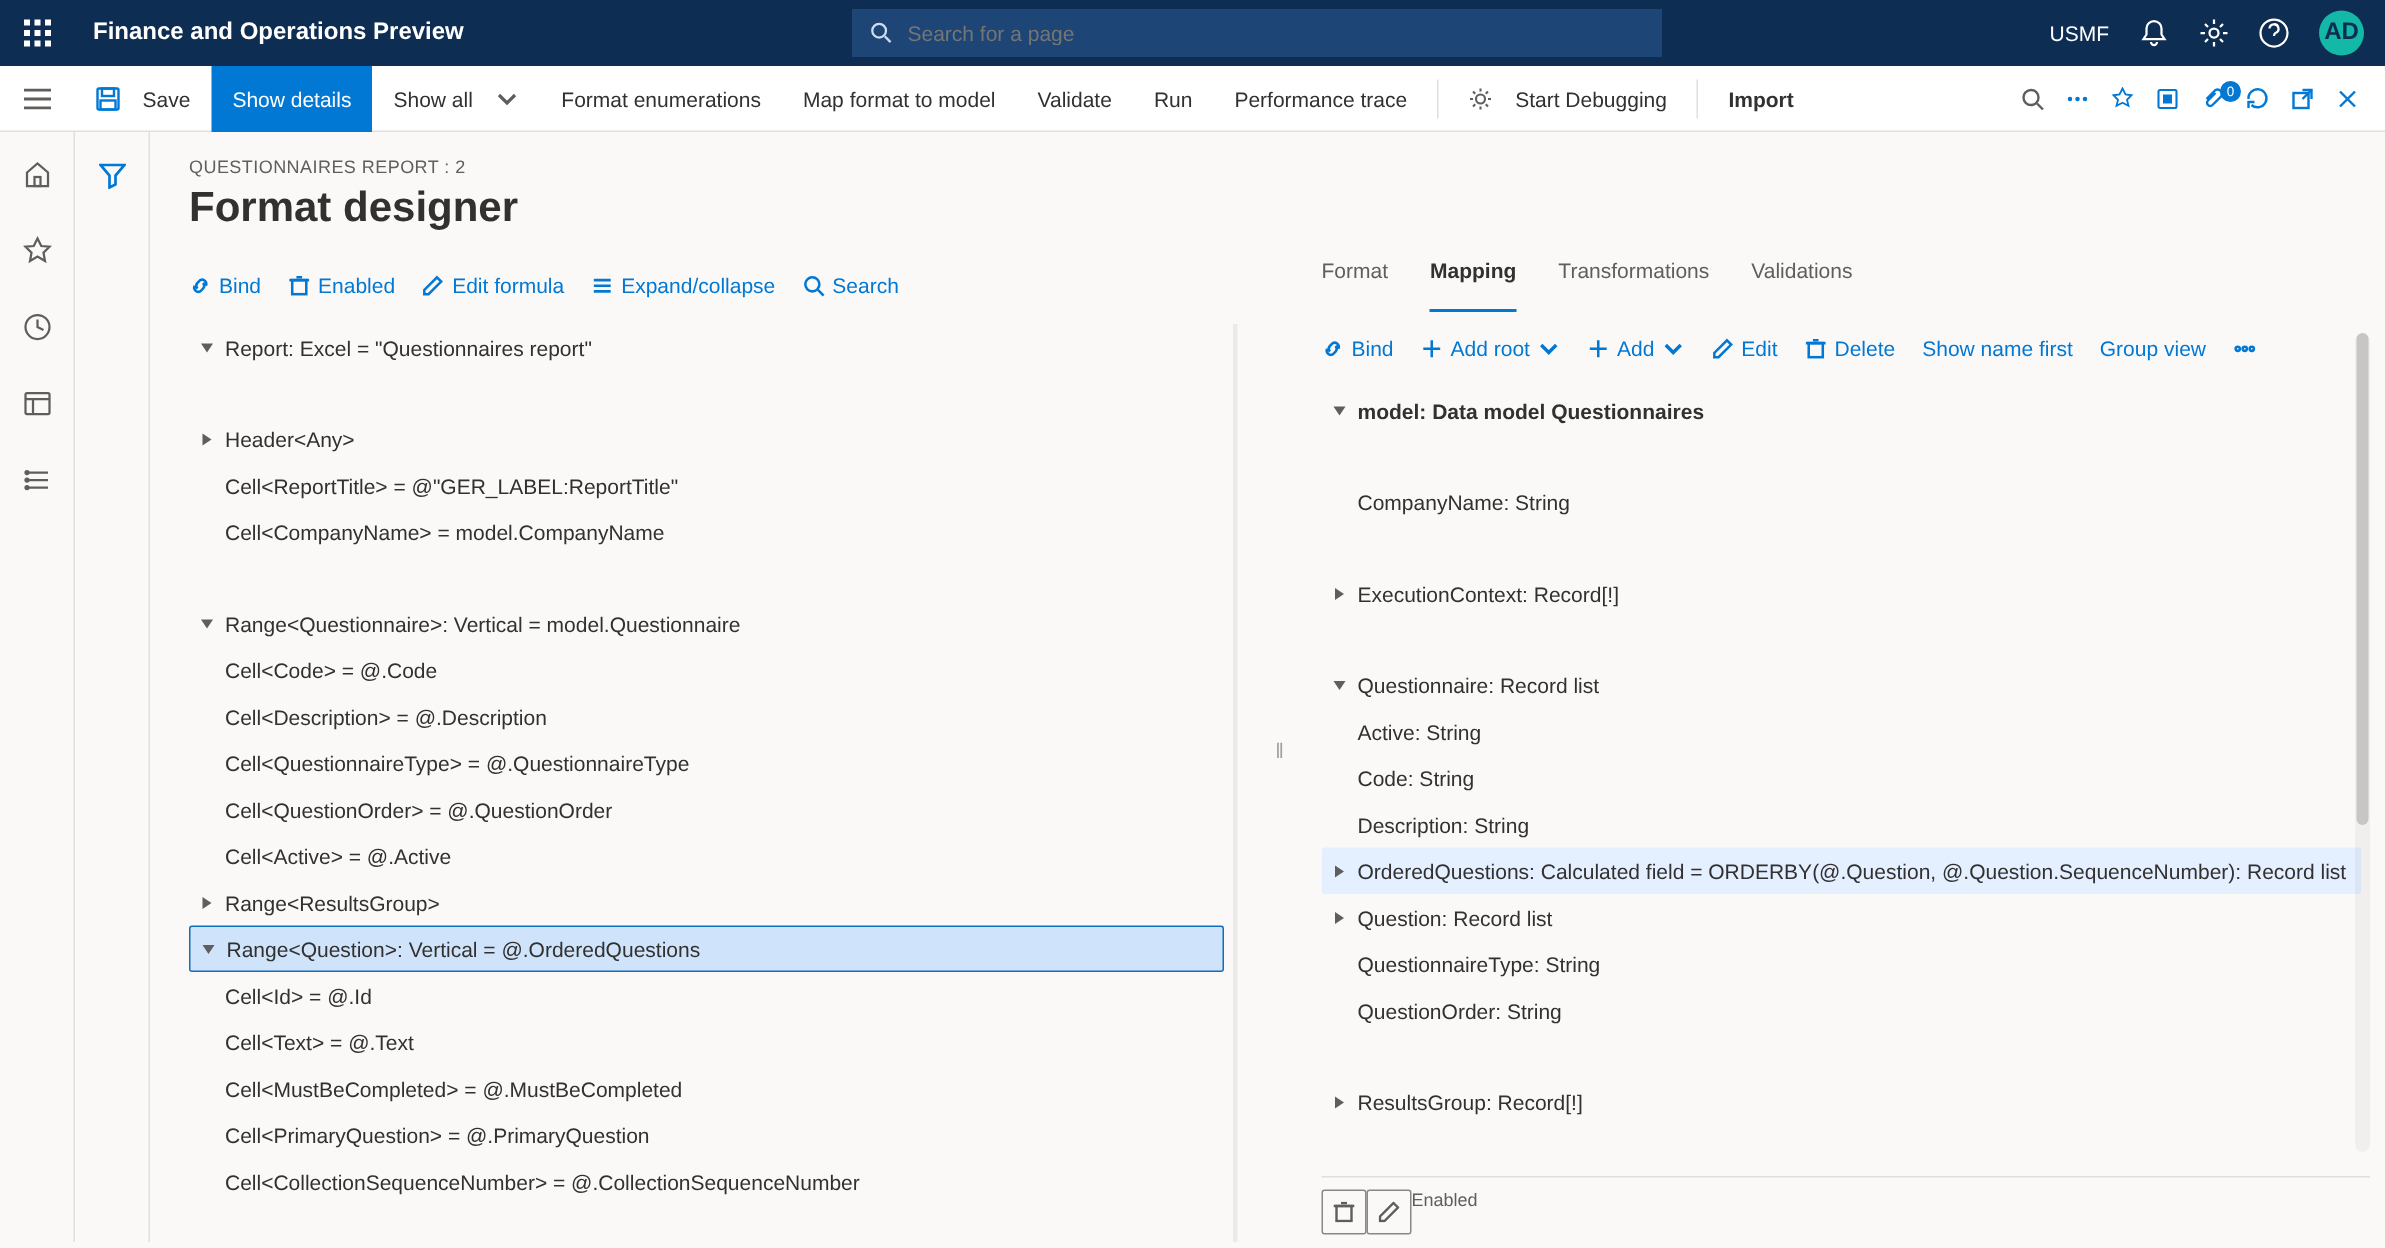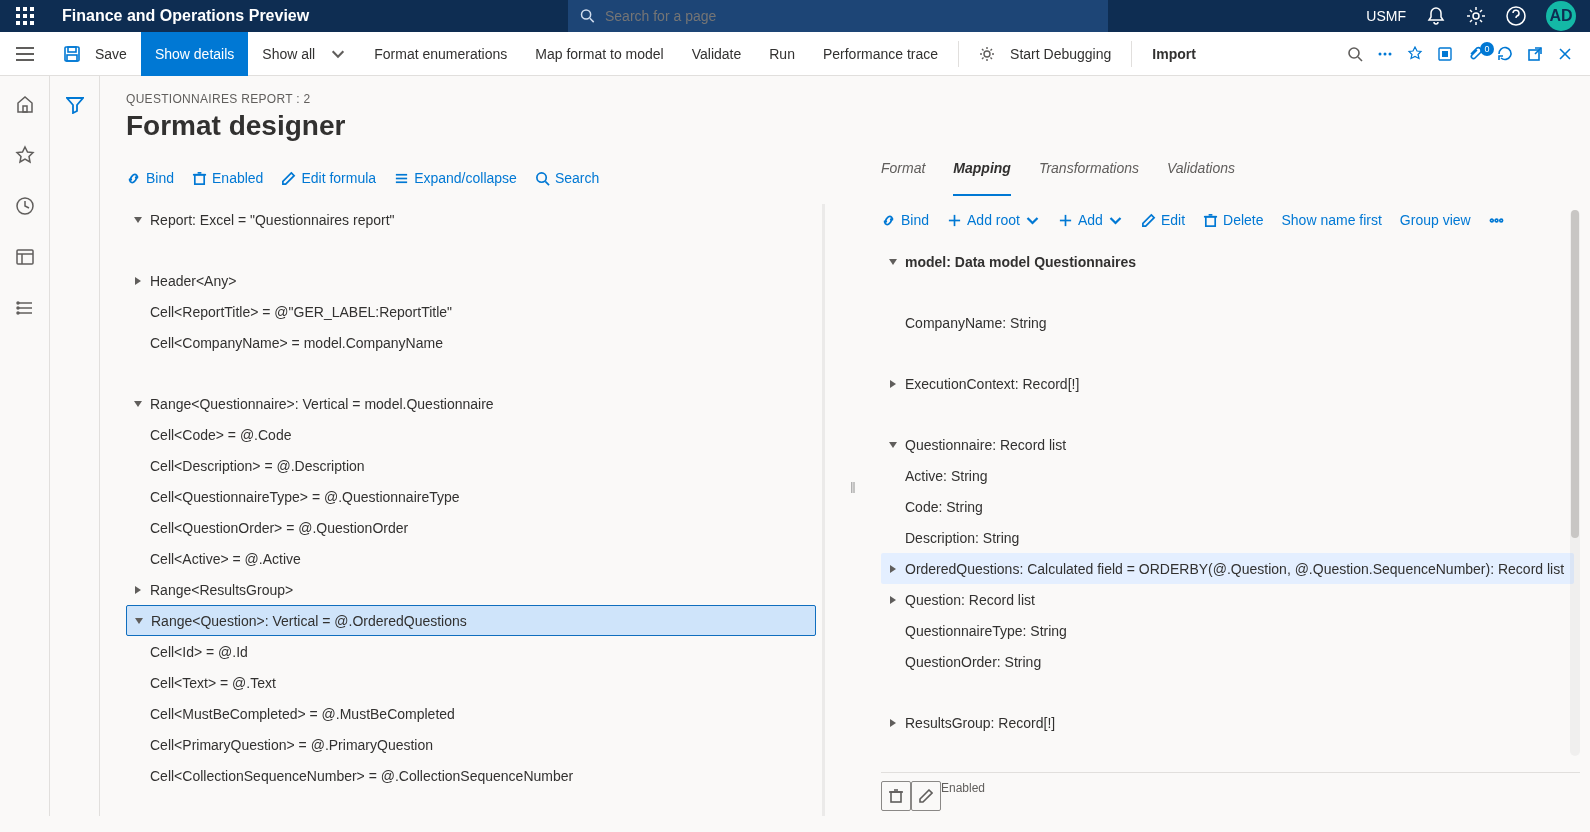--- a/index.html
+++ b/index.html
@@ -1,19 +1,19 @@
 <!DOCTYPE html>
 <html><head>
 <meta charset="utf-8">
 <style>
 * { margin:0; padding:0; box-sizing:border-box; font-family:"Segoe UI",Arial,sans-serif; }
 body { width:1590px; height:832px; overflow:hidden; background:#faf9f8; font-size:14px; color:#323130; }
 
 
-.hdr { height:32px; background:#0e2d52; display:flex; align-items:center; color:#fff; }
+.hdr { height:44px; background:#0e2d52; display:flex; align-items:center; color:#fff; }
 .hdr .waffle { width:50px; display:flex; align-items:center; justify-content:center; }
 .hdr .waffle svg { width:20px; height:20px; fill:#fff; }
 .hdr .title { font-size:16px; font-weight:600; padding-left:12px; flex:0 0 auto; }
 .hdr .spacer1 { flex:1; }
 .hdr .search { width:540px; height:32px; background:#1d4576; border-radius:0; display:flex; align-items:center; padding:0 12px; }
 .hdr .search svg { width:16px; height:16px; stroke:#d0dcee; fill:none; stroke-width:2; }
 .hdr .search input { background:transparent; border:none; outline:none; color:#d0dcee; font-size:14px; margin-left:10px; width:100%; }
 .hdr .spacer2 { flex:1; }
 .hdr .right { display:flex; align-items:center; gap:20px; padding-right:14px; }
 .hdr .right .txt { font-size:14px; }
@@ -48,21 +48,21 @@
 .h1 { font-size:28px; font-weight:600; margin:4px 0 18px 0; }
 
 .cols { flex:1; display:flex; gap:24px; overflow:hidden; }
 .col { flex:1; display:flex; flex-direction:column; min-width:0; position:relative; }
 
 .toolbar { display:flex; align-items:center; gap:18px; height:36px; margin-bottom:8px; flex-wrap:wrap; }
 .toolbar .tbtn { color:#0078d4; display:flex; align-items:center; gap:5px; cursor:pointer; }
 .toolbar .tbtn svg { width:15px; height:15px; stroke:#0078d4; fill:none; stroke-width:1.8; }
 
 .tabs { display:flex; gap:28px; height:36px; margin-bottom:6px; }
-.tabs .tab { color:#605e5c; cursor:pointer; padding-bottom:8px;font-style:italic; }
+.tabs .tab { color:#605e5c; cursor:pointer; padding-bottom:8px; }
 .tabs .tab.active { color:#323130; border-bottom:2px solid #0078d4; font-weight:600; }
 
 .tree { flex:1; overflow-y:auto; border-right:3px solid rgba(0,0,0,0.06); padding-right:6px; }
 .tree .node { display:flex; align-items:center; height:31px; padding-left:4px; border-radius:2px; }
 .tree .node.sel { background:#cfe4fa; border:1px solid #106ebe; }
 .tree .node.sel2 { background:#e4efff; }
 .tree .arrow { width:16px; display:inline-flex; justify-content:center; margin-right:4px; }
 .tree .arrow svg { width:10px; height:10px; fill:#605e5c; }
 .tree .lbl { white-space:nowrap; }
 .tree .bold { font-weight:600; }

